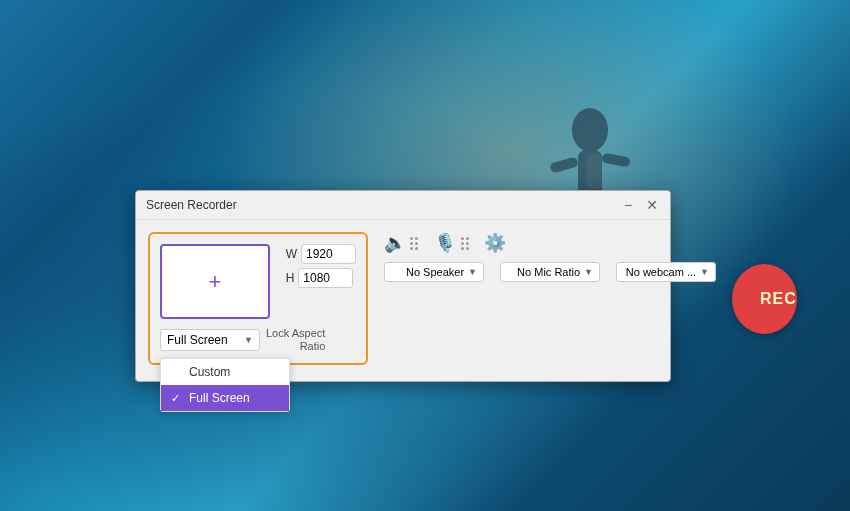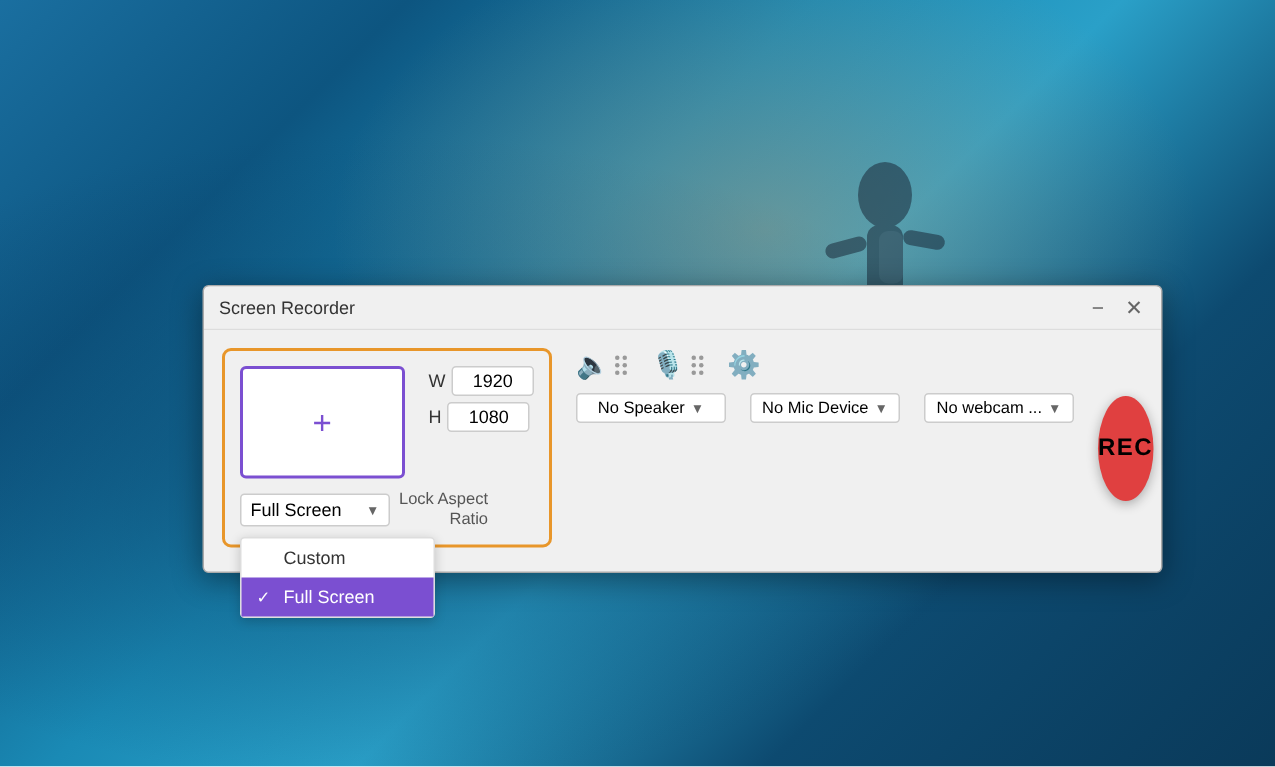--- a/index.html
+++ b/index.html
@@ -36,21 +36,21 @@
       top: 120px;
       width: 120px;
       height: 200px;
       opacity: 0.7;
     }
 
     .window {
       position: absolute;
       top: 190px;
       left: 135px;
-      width: 640px;
+      width: 536px;
       background: #f0f0f0;
       border: 1px solid #aaa;
       border-radius: 4px;
       box-shadow: 0 4px 20px rgba(0,0,0,0.4);
     }
 
     .titlebar {
       background: #f0f0f0;
       border-bottom: 1px solid #ddd;
       padding: 6px 10px;
@@ -132,21 +132,21 @@
       font-size: 12px;
       color: #333;
     }
 
     .dim-input {
       border: 1px solid #ccc;
       border-radius: 3px;
       padding: 2px 4px;
       width: 55px;
       font-size: 12px;
-      text-align: center;
+      text-align: left;
       background: white;
     }
 
     .preview-dims {
       display: flex;
       align-items: flex-start;
       gap: 8px;
       margin-bottom: 8px;
     }
 
@@ -264,21 +264,21 @@
     .device-select {
       border: 1px solid #ccc;
       border-radius: 3px;
       padding: 3px 6px;
       font-size: 11px;
       background: white;
       cursor: pointer;
       min-width: 100px;
       display: flex;
       align-items: center;
-      justify-content: center;
+      justify-content: flex-end;
       gap: 4px;
     }
 
     .chevron {
       font-size: 9px;
       color: #666;
     }
 
     
     .rec-button {
@@ -288,24 +288,25 @@
       border-radius: 50%;
       display: flex;
       align-items: center;
       justify-content: center;
       cursor: pointer;
       box-shadow: 0 2px 8px rgba(0,0,0,0.3);
       align-self: center;
     }
 
     .rec-text {
-      color: #000000;
+      color: #fef9c3;
       font-size: 16px;
       font-weight: 700;
       letter-spacing: 1px;
+      padding-left: 28px;
     }
   </style>
 </head>
 <body>
 
 <div class="bg">
   <svg class="diver" viewBox="0 0 120 200" style="position:absolute;right:200px;top:100px;opacity:0.55;">
     <ellipse cx="60" cy="30" rx="18" ry="22" fill="#1a2a3a"></ellipse>
     <rect x="48" y="50" width="24" height="55" rx="8" fill="#1a2a3a"></rect>
     <rect x="20" y="60" width="28" height="10" rx="5" fill="#1a2a3a" transform="rotate(-15 34 65)"></rect>
@@ -418,21 +419,21 @@
         </div>
 
       </div>
 
       <div class="devices-row">
         <div class="device-select">
           <span>No Speaker</span>
           <span class="chevron">▼</span>
         </div>
         <div class="device-select">
-          <span>No Mic Device</span>
+          <span>No Mic Ratio</span>
           <span class="chevron">▼</span>
         </div>
         <div class="device-select">
           <span>No webcam ...</span>
           <span class="chevron">▼</span>
         </div>
       </div>
     </div>
 
     <div class="rec-button">

